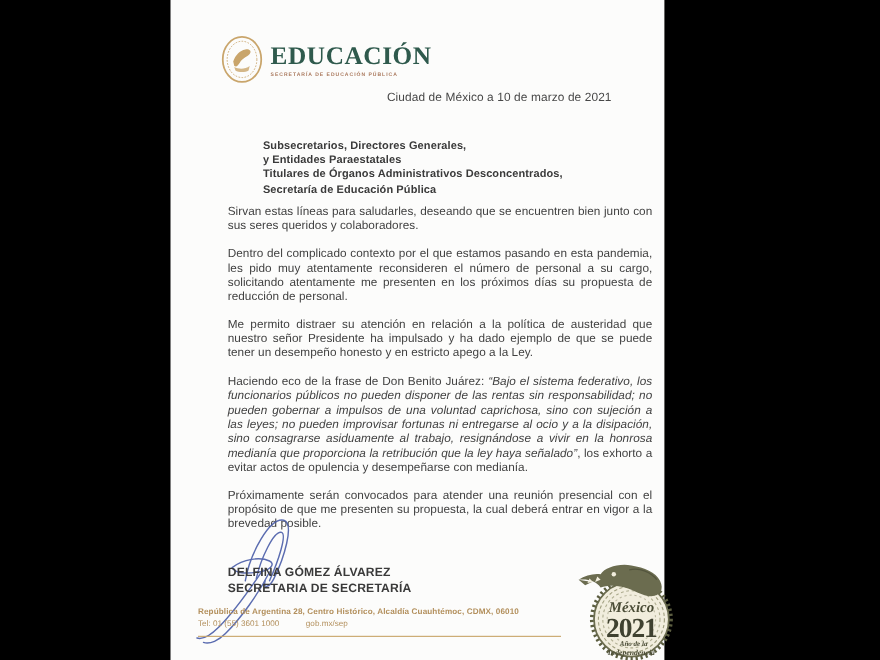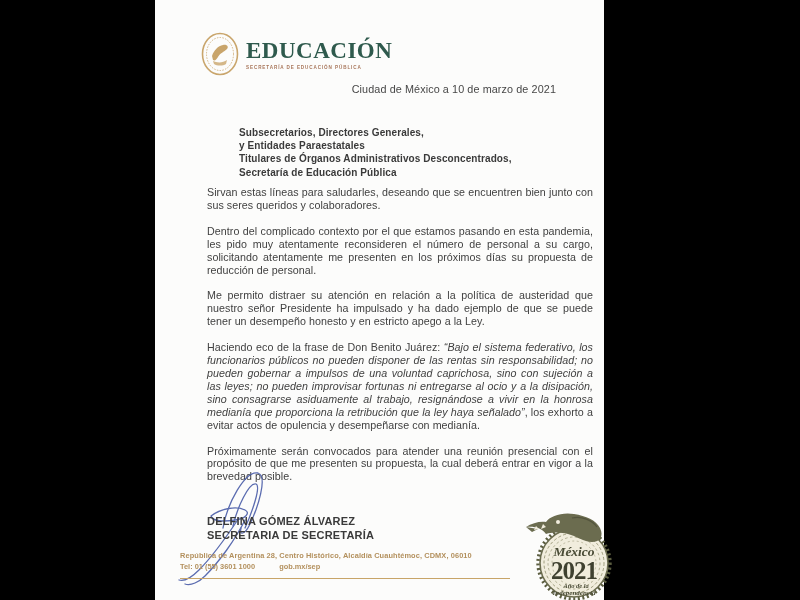--- a/index.html
+++ b/index.html
@@ -30,21 +30,21 @@
 
   
   .signature-svg { position: absolute; left: 6px; top: 466px; width: 140px; height: 126px; pointer-events: none; }
 
   .signer { position: absolute; left: 52px; top: 515px; font-size: 11px; font-weight: bold;
     color: #3a3a3a; line-height: 13.5px; letter-spacing: 0.2px; }
 
   
   .footer { position: absolute; left: 25px; top: 551px; width: 332px; color: #b3905d; }
   .footer-line1 { font-size: 7.4px; letter-spacing: 0.1px; font-weight: bold; }
-  .footer-line2 { font-size: 7.4px; margin-top: 2px; font-weight: bold; }
+  .footer-line2 { font-size: 7.4px; margin-top: 2px; font-weight: normal; }
   .footer-line2 .web { margin-left: 22px; }
   .footer-rule { margin-top: 7px; width: 330px; border-top: 1.5px solid #c8a568; }
 
   .mexico-emblem { position: absolute; left: 357px; top: 512px; width: 126px; height: 88px; }
 </style>
 </head>
 <body>
 
 <div class="page">
 

